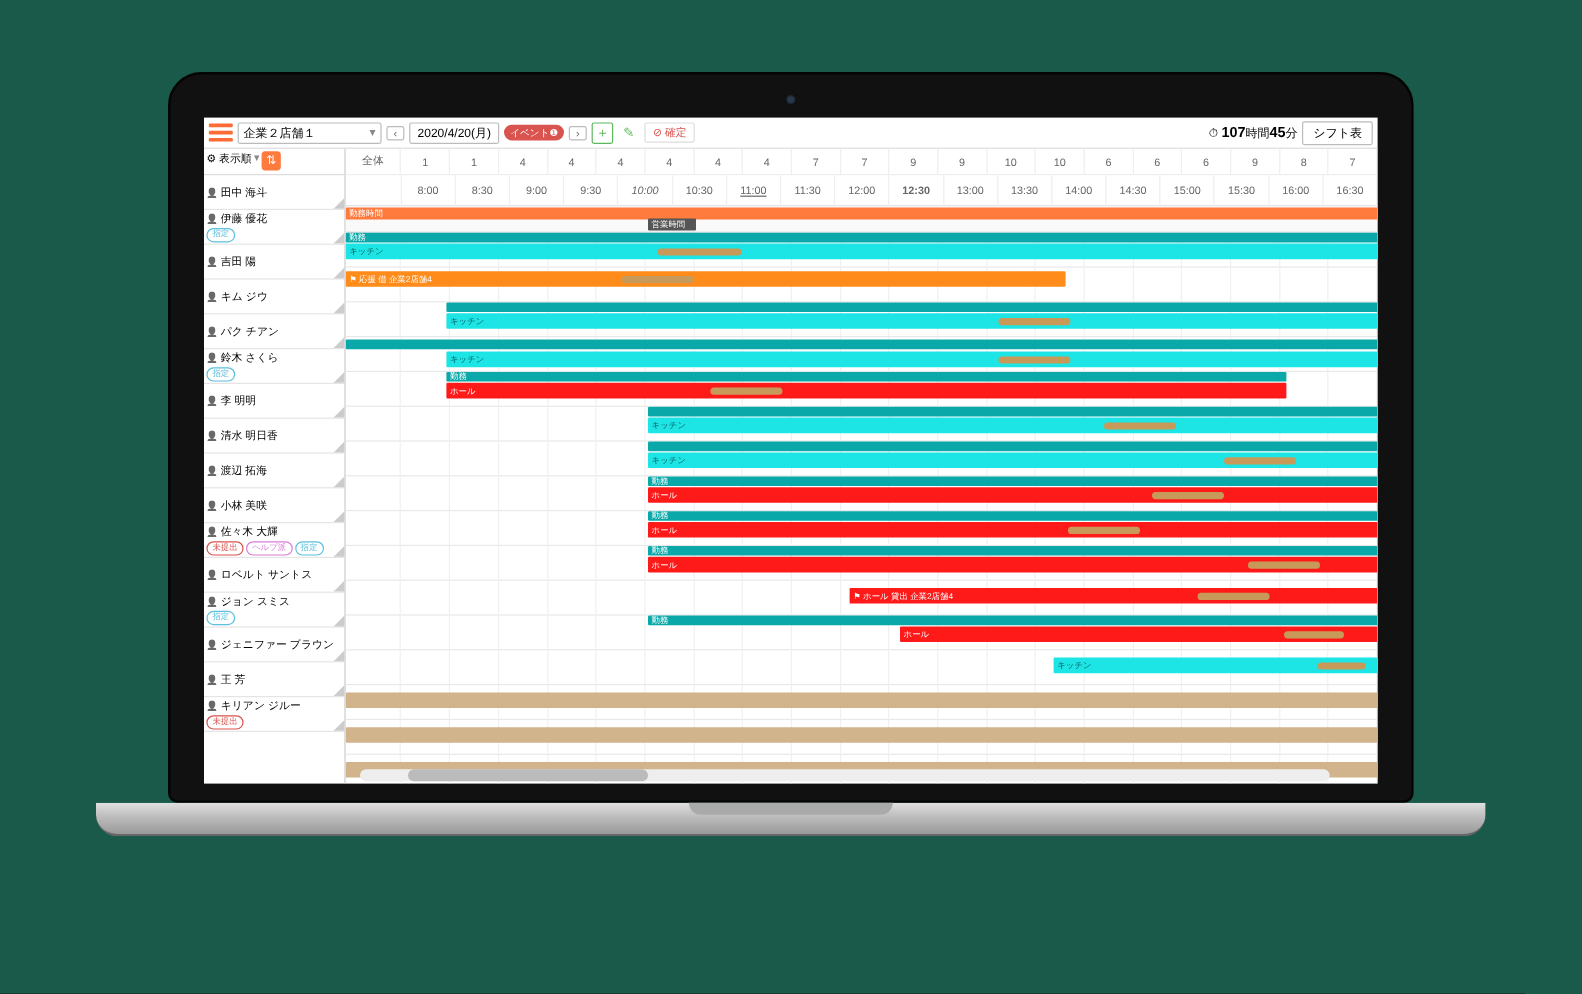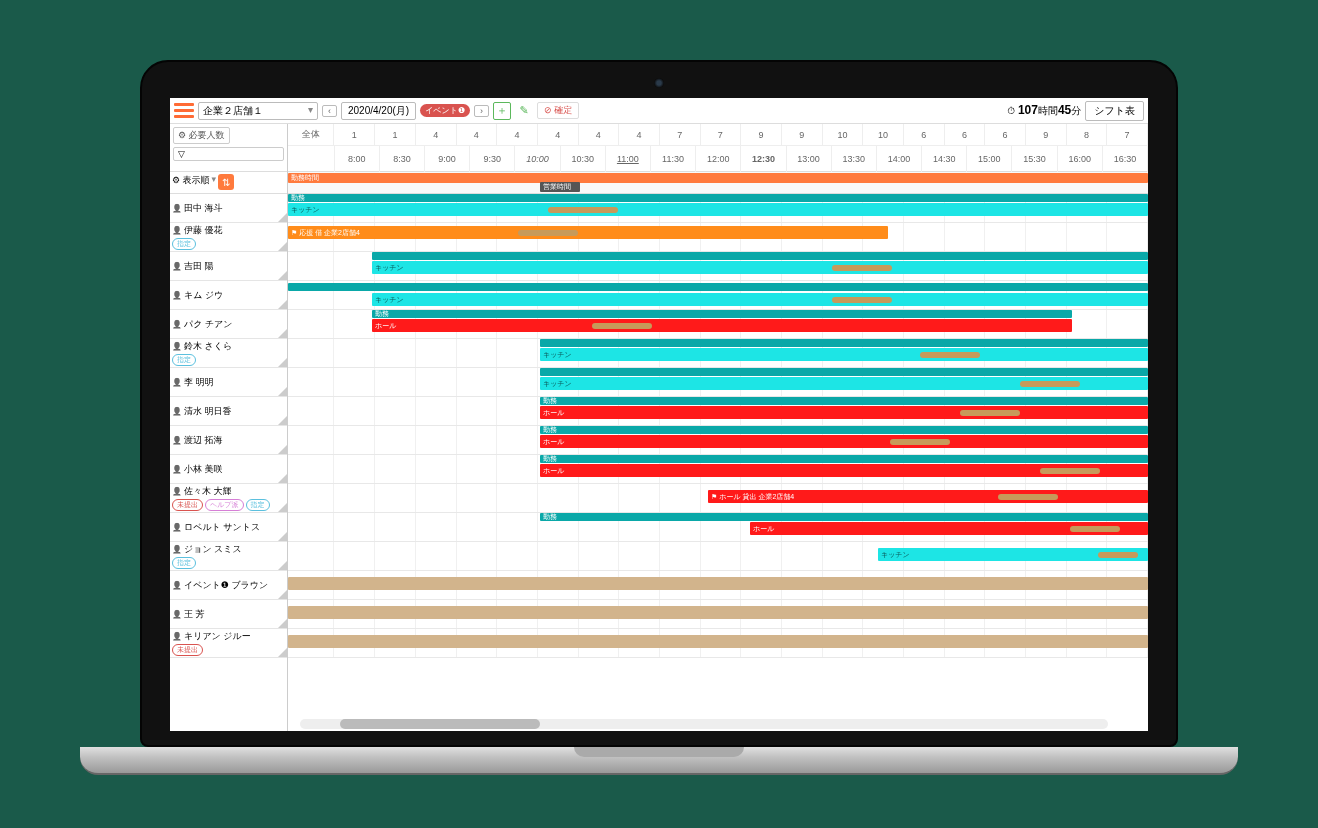--- a/index.html
+++ b/index.html
@@ -41,21 +41,21 @@
   position: relative;
 }
 .notch {
   position:absolute; top:0; left:50%; transform:translateX(-50%);
   width:170px; height:10px; background:#aaa;
   border-radius:0 0 10px 10px;
 }
 
 .screen {
   background:#fff;
-  height: 633px;
+  height: 555px;
   overflow: hidden;
   position: relative;
 }
 
 
 .toolbar {
   display:flex; align-items:center; gap:4px;
   padding: 3px 4px;
   border-bottom:1px solid #ddd;
   height: 26px;
@@ -157,24 +157,20 @@
         <div class="confirm">⊘ <span>確定</span></div>
         <div class="spacer"></div>
         <div class="total-hours">
           <span>⏱ </span><b>107</b><span>時間</span><b>45</b><span>分</span>
         </div>
         <div class="shift-btn">シフト表</div>
       </div>
 
       <div class="grid-wrap">
         <div class="sidebar">
-          <div class="sb-top">
-            <div class="req-label">⚙ <span>必要人数</span></div><br>
-            <div class="filter-btn">▽</div>
-          </div>
           <div class="sort-row">
             <span>⚙ <span>表示順</span></span>
             <span style="color:#888">▾</span>
             <div class="sort-btn">⇅</div>
           </div>
           <div id="emp-list">
               <div class="emp-row">
                 <div class="emp-name">
                   <span>田中 海斗</span>
                 </div>
@@ -261,21 +257,21 @@
                 <div class="emp-name">
                   <span>ジョン スミス</span>
                 </div>
                 <div class="tags">
                   <span class="tag appointed">指定</span>
                 </div>
                 <div class="edit-corner"></div>
               </div>
               <div class="emp-row">
                 <div class="emp-name">
-                  <span>イベント❶ ブラウン</span>
+                  <span>ジェニファー ブラウン</span>
                 </div>
                 <div class="edit-corner"></div>
               </div>
               <div class="emp-row">
                 <div class="emp-name">
                   <span>王 芳</span>
                 </div>
                 <div class="edit-corner"></div>
               </div>
               <div class="emp-row">

